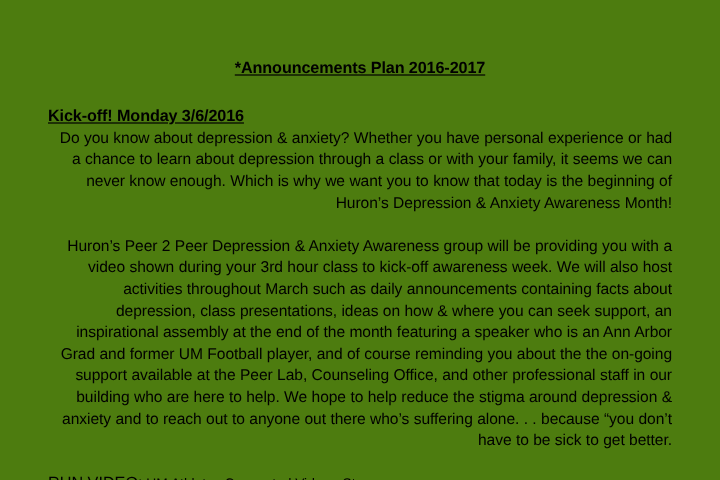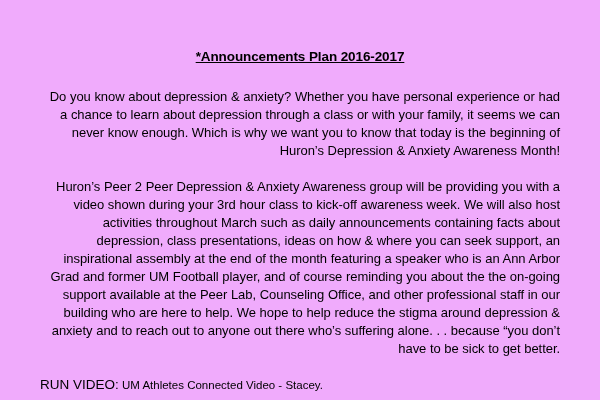--- a/index.html
+++ b/index.html
@@ -12,21 +12,21 @@
     height: 400px;
     overflow: hidden;
     font-family: "Liberation Sans", sans-serif;
     color: #000000;
     -webkit-font-smoothing: antialiased;
   }
   .page {
     position: relative;
     width: 600px;
     height: 400px;
-    background: #f0abfc;
+    background: #4d7c0f;
     box-sizing: border-box;
   }
   .doc-body {
     position: absolute;
     left: 40px;
     top: 48px;
     width: 520px;
   }
   .doc-title {
     text-align: center;
@@ -72,20 +72,21 @@
   }
 </style>
 </head>
 <body>
 
 <div class="page">
   <div class="doc-body">
 
     <h1 class="doc-title">*Announcements Plan 2016-2017</h1>
 
+    <h2 class="section-heading">Kick-off! Monday 3/6/2016</h2>
 
     <p class="para">Do you know about depression &amp; anxiety?  Whether you have personal experience or had a chance to learn about depression through a class or with your family, it seems we can never know enough. Which is why we want you to know that today is the beginning of Huron’s Depression &amp; Anxiety Awareness Month!</p>
 
     <div class="spacer-line">&nbsp;</div>
 
     <p class="para">Huron’s Peer 2 Peer Depression &amp; Anxiety Awareness group will be providing you with a video shown during your 3rd hour class to kick-off awareness week. We will also host activities throughout March such as daily announcements containing facts about depression, class presentations, ideas on how &amp; where you can seek support, an inspirational assembly at the end of the month featuring a speaker who is an Ann Arbor Grad and former UM Football player, and of course reminding you about the the on-going support available at the Peer Lab, Counseling Office, and other professional staff in our building who are here to help. We hope to help reduce the stigma around depression &amp; anxiety and to reach out to anyone out there who’s suffering alone. . . because “you don’t have to be sick to get better.</p>
 
     <div class="spacer-line">&nbsp;</div>
 
     <p class="runvideo-line">

